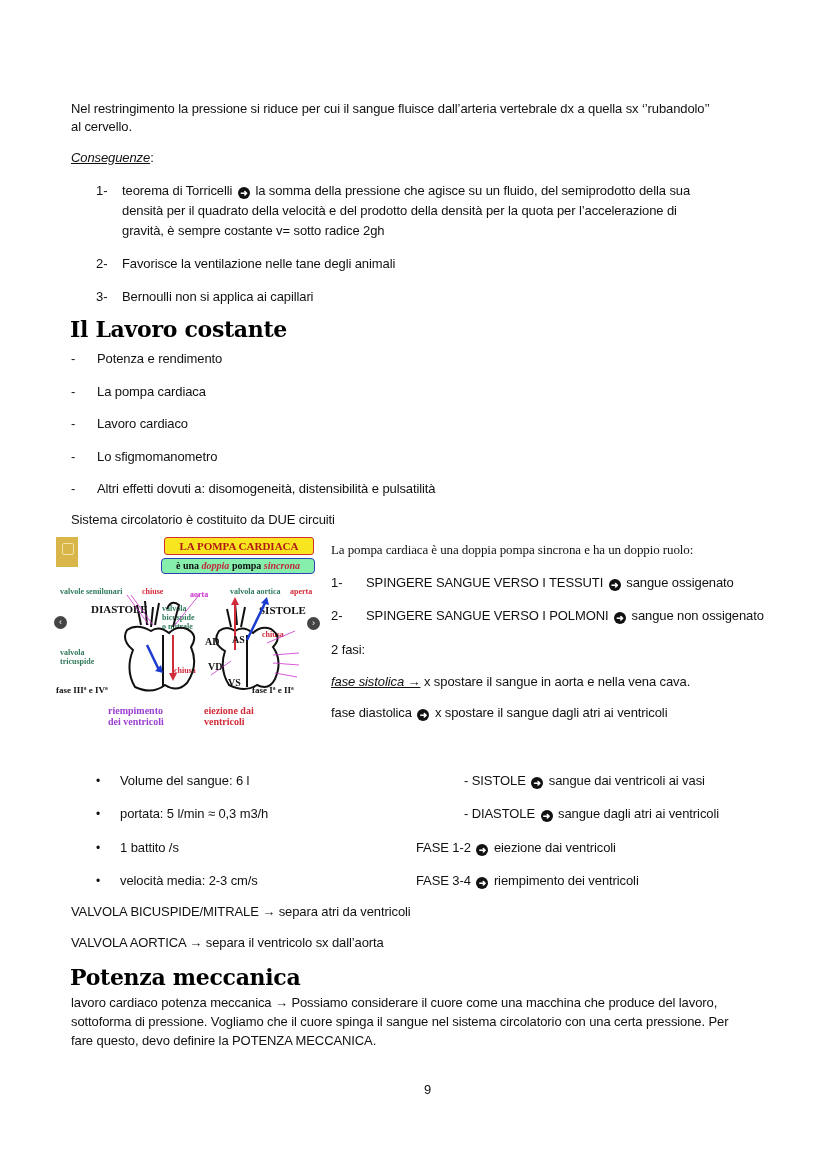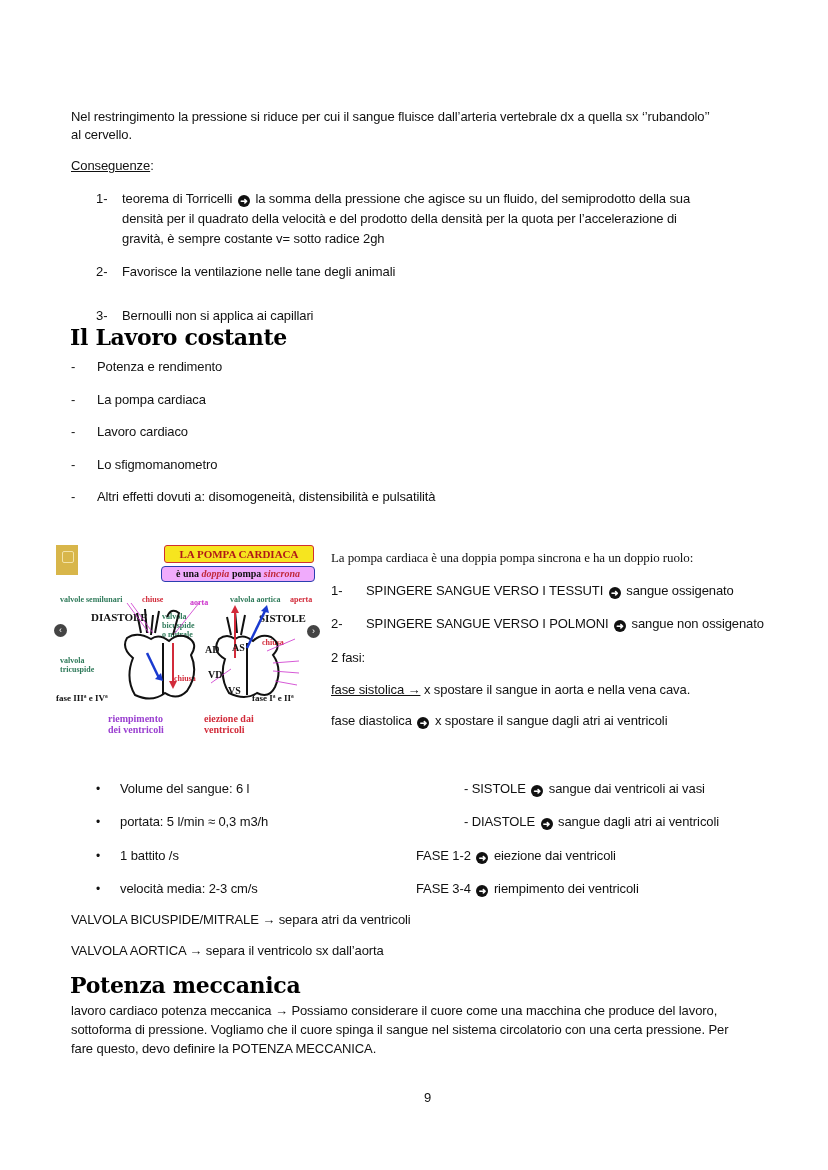--- a/index.html
+++ b/index.html
@@ -1,36 +1,36 @@
 <!DOCTYPE html>
 <html><head>
 <meta charset="utf-8">
 <style>
   html, body { margin: 0; padding: 0; background: #ffffff; }
   body { width: 828px; height: 1170px; position: relative; overflow: hidden;
          font-family: "Liberation Sans", sans-serif; color: #111; }
-  .page { position: absolute; left: 0; top: 8px; width: 828px; height: 1012px; }
+  .page { position: absolute; left: 0; top: 0; width: 828px; height: 1012px; }
   .t { position: absolute; font-size: 13px; line-height: 17px; white-space: nowrap; letter-spacing: -0.1px; }
-  .u { text-decoration: underline; }
+  .u { text-decoration: underline; font-style: italic; }
   .h1 { position: absolute; font-family: "DejaVu Serif", "Liberation Serif", serif; font-weight: bold;
         font-size: 22px; line-height: 26px; color: #000; letter-spacing: -0.3px; }
   .num { display: inline-block; width: 26px; }
   .dash { display: inline-block; width: 26px; }
   .bullet { display: inline-block; width: 24px; font-size: 12px; }
   .blk { display: inline-block; width: 12px; height: 12px; border-radius: 50%; background: #111; color: #fff;
          font-size: 9px; line-height: 12px; text-align: center; font-weight: bold; vertical-align: -1px; margin: 0 2px; }
 
   
   .diagram { position: absolute; left: 52px; top: 533px; width: 272px; height: 200px; background: #fff; }
   .logo { position: absolute; left: 4px; top: 4px; width: 22px; height: 30px; background: #d8b64a; }
   .logo::after { content: ""; position: absolute; left: 6px; top: 6px; width: 10px; height: 10px; border: 1px solid #f3e3a8; border-radius: 2px; }
   .d-title { position: absolute; left: 112px; top: 4px; width: 148px; height: 16px; background: #f6e51f;
              border: 1.5px solid #d03030; border-radius: 3px; font-family: "Liberation Serif", serif; font-weight: bold;
              font-size: 11px; line-height: 16px; text-align: center; color: #b01818; }
-  .d-sub { position: absolute; left: 109px; top: 25px; width: 152px; height: 14px; background: #f0abfc;
+  .d-sub { position: absolute; left: 109px; top: 25px; width: 152px; height: 14px; background: #86efac;
            border: 1.5px solid #2a3fb0; border-radius: 4px; font-family: "Liberation Serif", serif; font-weight: bold;
            font-size: 10px; line-height: 14px; text-align: center; color: #111; }
   .d-sub i { color: #c0283a; }
   .lbl { position: absolute; font-family: "Liberation Serif", serif; font-weight: bold; white-space: nowrap; }
   .green { color: #2f7a5a; font-size: 8px; line-height: 9px; }
   .red { color: #d22b3a; font-size: 8px; line-height: 9px; }
   .mag { color: #cc30cc; font-size: 8px; line-height: 9px; }
   .big { color: #111; font-size: 11px; }
   .purple { color: #9a3fd0; font-size: 10px; line-height: 11px; }
   .redbig { color: #d22b3a; font-size: 10px; line-height: 11px; }
@@ -51,32 +51,33 @@
     <span class="num">1-</span><span>teorema di Torricelli</span>
     <span class="blk">➜</span>
     <span>la somma della pressione che agisce su un fluido, del semiprodotto della sua</span>
   </div>
   <div class="t" style="left:122px; top:202px;">densità per il quadrato della velocità e del prodotto della densità per la quota per l’accelerazione di</div>
   <div class="t" style="left:122px; top:222px;">gravità, è sempre costante v= sotto radice 2gh</div>
 
   <div class="t" style="left:96px; top:255px;">
     <span class="num">2-</span><span>Favorisce la ventilazione nelle tane degli animali</span>
   </div>
-  <div class="t" style="left:96px; top:288px;margin-top:11px;">
+  <div class="t" style="left:96px; top:288px;">
     <span class="num">3-</span><span>Bernoulli non si applica ai capillari</span>
   </div>
 
   <div class="h1" style="left:70px; top:316px;">Il Lavoro costante</div>
 
   <div class="t" style="left:71px; top:350px;"><span class="dash">-</span><span>Potenza e rendimento</span></div>
   <div class="t" style="left:71px; top:383px;"><span class="dash">-</span><span>La pompa cardiaca</span></div>
   <div class="t" style="left:71px; top:415px;"><span class="dash">-</span><span>Lavoro cardiaco</span></div>
   <div class="t" style="left:71px; top:448px;"><span class="dash">-</span><span>Lo sfigmomanometro</span></div>
   <div class="t" style="left:71px; top:480px;"><span class="dash">-</span><span>Altri effetti dovuti a: disomogeneità, distensibilità e pulsatilità</span></div>
 
+  <div class="t" style="left:71px; top:511px;">Sistema circolatorio è costituito da DUE circuiti</div>
 
   <div class="diagram">
     <div class="logo"></div>
     <div class="d-title">LA POMPA CARDIACA</div>
     <div class="d-sub"><span>è una </span><i>doppia</i><span> pompa </span><i>sincrona</i></div>
 
     <div class="lbl green" style="left:8px; top:54px;">valvole semilunari</div>
     <div class="lbl red" style="left:90px; top:54px;">chiuse</div>
     <div class="lbl mag" style="left:138px; top:57px;">aorta</div>
     <div class="lbl green" style="left:178px; top:54px;">valvola aortica</div>

